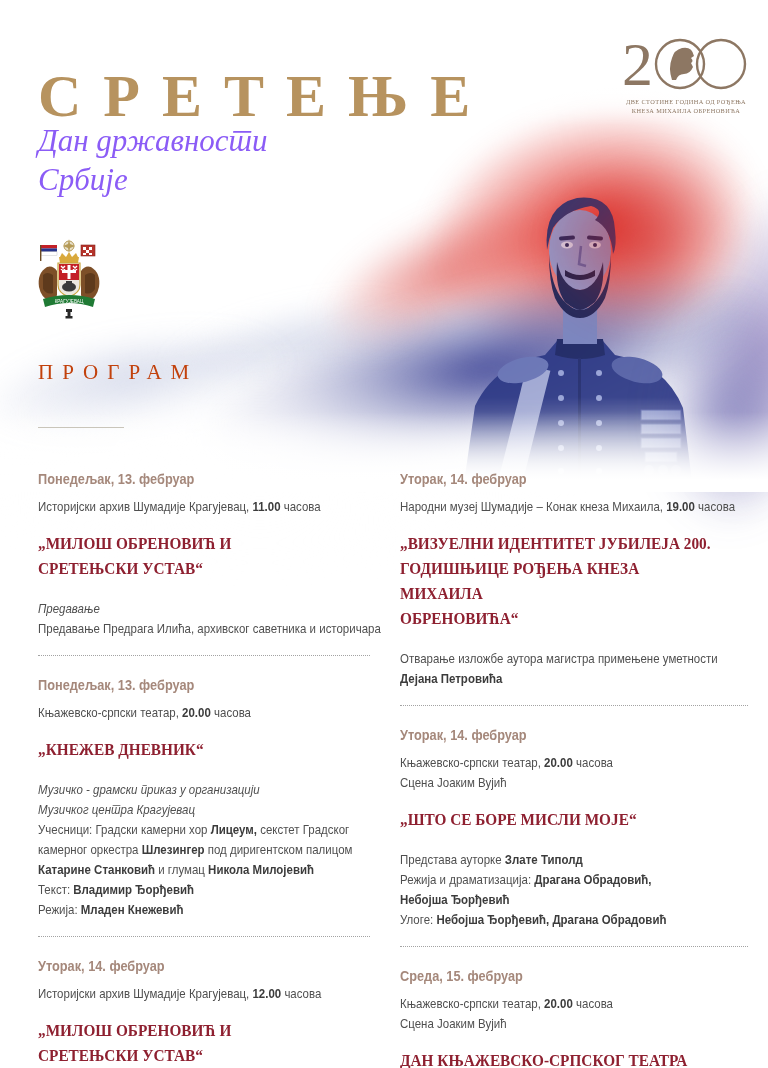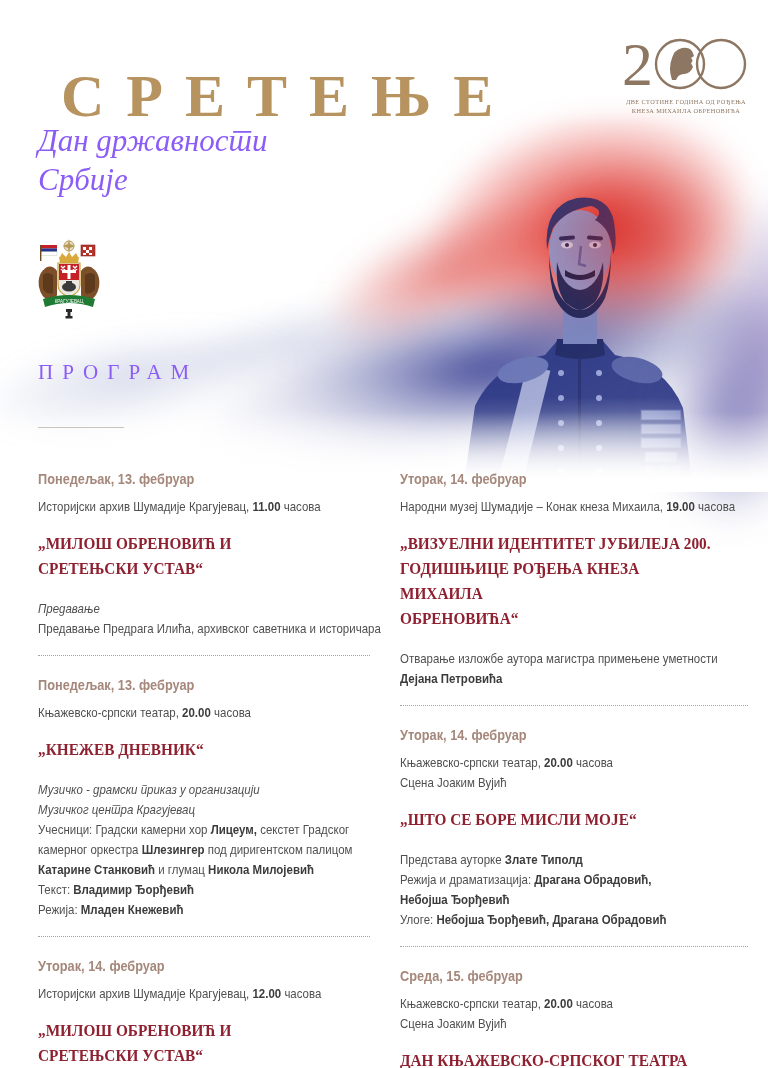--- a/index.html
+++ b/index.html
@@ -29,28 +29,28 @@
       background:radial-gradient(closest-side,rgba(205,30,28,.5),rgba(205,30,28,0));}
   .b9{left:650px;top:225px;width:160px;height:235px;filter:blur(16px);
       background:radial-gradient(closest-side,rgba(58,60,150,.45),rgba(58,60,150,0));}
   .hero-fade-b{position:absolute;left:0;bottom:-2px;width:100%;height:80px;
       background:linear-gradient(to bottom,rgba(255,255,255,0),#fff 85%);}
   .hero-fade-t{position:absolute;left:0;top:0;width:100%;height:55px;
       background:linear-gradient(to top,rgba(255,255,255,0),#fff 90%);}
   
   .main-title{position:absolute;left:38px;top:26px;z-index:2;
       font-family:"Liberation Serif",serif;font-weight:700;font-size:60px;line-height:1;
-      letter-spacing:22px;color:#b7935f;white-space:nowrap;margin-left:23px;}
+      letter-spacing:22px;color:#b7935f;white-space:nowrap;}
   .subtitle{position:absolute;left:38px;top:122px;z-index:2;
       font-family:"Liberation Serif",serif;font-style:italic;font-size:31px;line-height:1.25;
       color:#8b5cf6;white-space:pre-line;}
   .logo200{position:absolute;left:622px;top:28px;z-index:2;}
   .coa{position:absolute;left:33px;top:237px;z-index:2;}
   .program-heading{position:absolute;left:38px;top:360px;z-index:2;
-      font-family:"Liberation Serif",serif;font-size:21px;letter-spacing:9px;color:#8b5cf6;}
+      font-family:"Liberation Serif",serif;font-size:21px;letter-spacing:9px;color:#c2410c;}
   .rule{position:absolute;left:38px;top:427px;width:86px;height:1px;background:#c9c5ba;z-index:2;}
   
   .col{position:absolute;top:470px;z-index:2;}
   .col-left{left:38px;width:332px;}
   .col-right{left:400px;width:348px;}
   .date{font-weight:700;font-size:15px;color:#a5887b;margin:0 0 10px 0;
       transform:scaleX(.85);transform-origin:0 0;white-space:nowrap;}
   .venue{font-size:13.5px;color:#4f4f4f;transform:scaleX(.85);transform-origin:0 0;}
   .venue .pline,.details .pline{white-space:nowrap;line-height:20px;}
   .etitle{font-family:"Liberation Serif",serif;font-weight:700;font-size:17px;line-height:25px;

